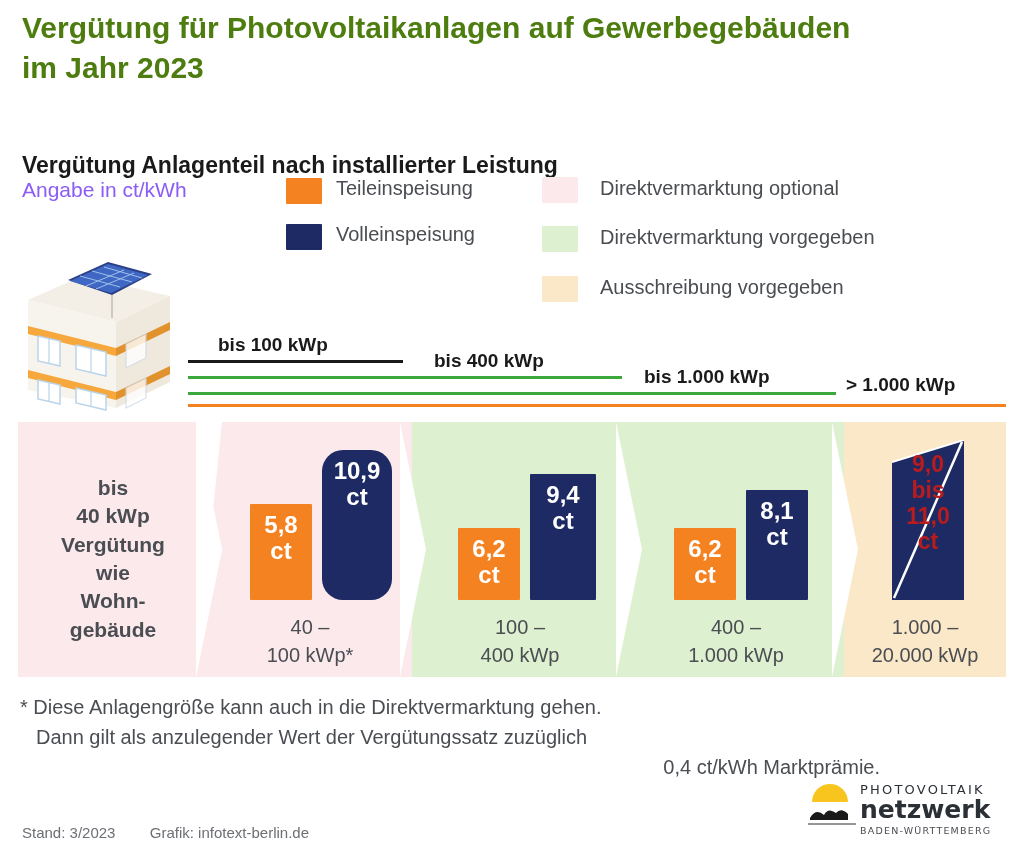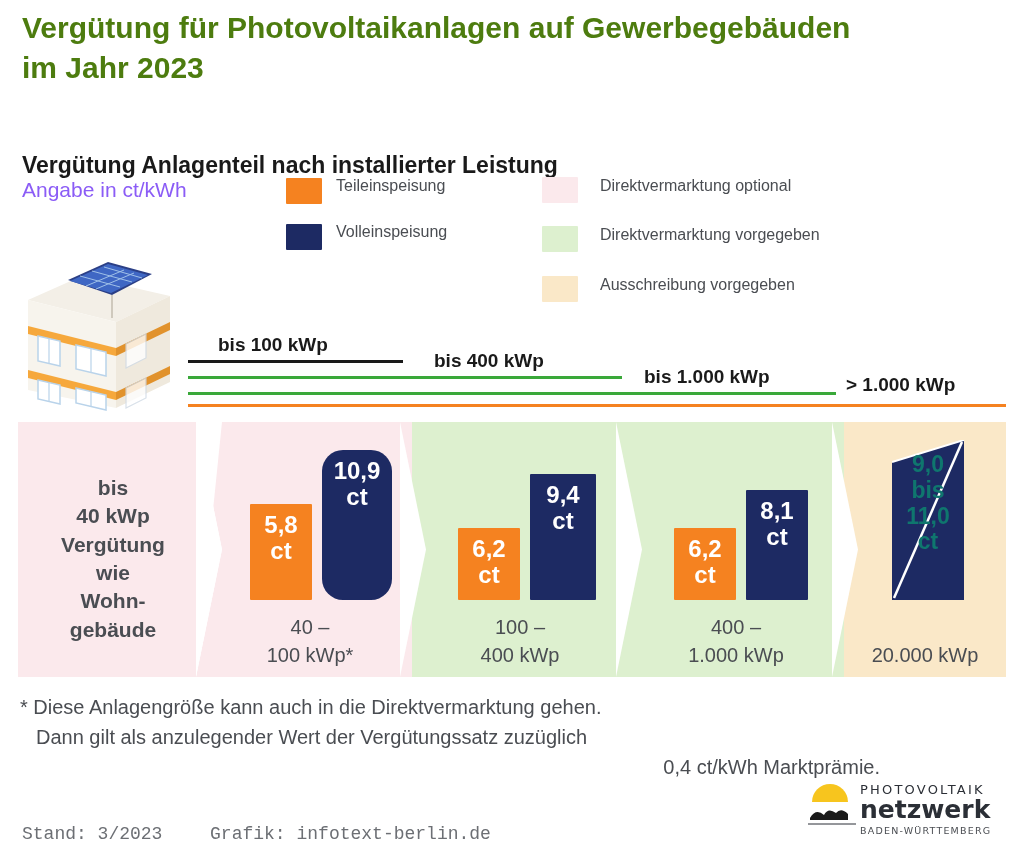--- a/index.html
+++ b/index.html
@@ -25,21 +25,21 @@
 
   
   .unit{
     position:absolute;left:22px;top:178px;
     font-size:21px;color:#8b5cf6;
   }
   .legend-sw{
     position:absolute;width:36px;height:26px;border-radius:1px;
   }
   .legend-lbl{
-    position:absolute;font-size:16px;color:#4a4d52;white-space:nowrap;
+    position:absolute;font-size:20px;color:#4a4d52;white-space:nowrap;
   }
 
   
   .building{position:absolute;left:20px;top:240px;width:160px;height:180px;}
 
   
   .range-lbl{
     position:absolute;font-size:19px;font-weight:bold;color:#1a1a1a;white-space:nowrap;
   }
   .rule{position:absolute;height:3px;}
@@ -71,21 +71,21 @@
     font-size:20px;color:#4a4d52;line-height:1.4;
   }
 
   
   .footnote{
     position:absolute;left:20px;top:692px;width:860px;
     font-size:20px;color:#4a4d52;line-height:1.5;
   }
   .source{
     position:absolute;left:22px;top:824px;
-    font-size:18px;color:#6c6f74;font-family:Liberation Mono, monospace;
+    font-size:15px;color:#6c6f74;
   }
   .source .gap{display:inline-block;width:26px;}
 
   
   .logo{position:absolute;left:800px;top:780px;width:210px;height:62px;}
   .logo-text{
     position:absolute;left:860px;top:782px;width:160px;
     font-family:"DejaVu Sans", sans-serif;color:#2b2f36;
   }
   .logo-l1{font-size:13px;letter-spacing:2.2px;}
@@ -264,28 +264,29 @@
     </div>
 
     <div class="col" style="left:826px;width:162px;">
       <div class="bg" style="background:#fae8c8;"></div>
       <div style="position:absolute;left:48px;bottom:77px;width:72px;height:160px;">
         <svg width="72" height="160" viewBox="0 0 72 160" style="position:absolute;inset:0;">
           <polygon points="0,22 72,0 72,160 0,160" fill="#1d2a63"></polygon>
           <line x1="0" y1="22" x2="72" y2="0" stroke="#ffffff" stroke-width="2"></line>
           <line x1="2" y1="158" x2="70" y2="2" stroke="#ffffff" stroke-width="2.5"></line>
         </svg>
-        <div style="position:absolute;inset:0;color:#0f766e;font-weight:bold;font-size:23px;line-height:1.12;text-align:center;padding-top:12px;box-sizing:border-box;">
+        <div style="position:absolute;inset:0;color:#b91c1c;font-weight:bold;font-size:23px;line-height:1.12;text-align:center;padding-top:12px;box-sizing:border-box;">
           <div>9,0</div>
           <div>bis</div>
           <div>11,0</div>
           <div>ct</div>
         </div>
       </div>
       <div class="cat-lbl">
+        <div>1.000 –</div>
         <div>20.000 kWp</div>
       </div>
     </div>
 
   </div>
 
   <div class="footnote">
     <div>* Diese Anlagengröße kann auch in die Direktvermarktung gehen.</div>
     <div style="padding-left:16px;">Dann gilt als anzulegender Wert der Vergütungssatz zuzüglich</div>
     <div style="padding-left:16px;text-align:right;">0,4 ct/kWh Marktprämie.</div>

